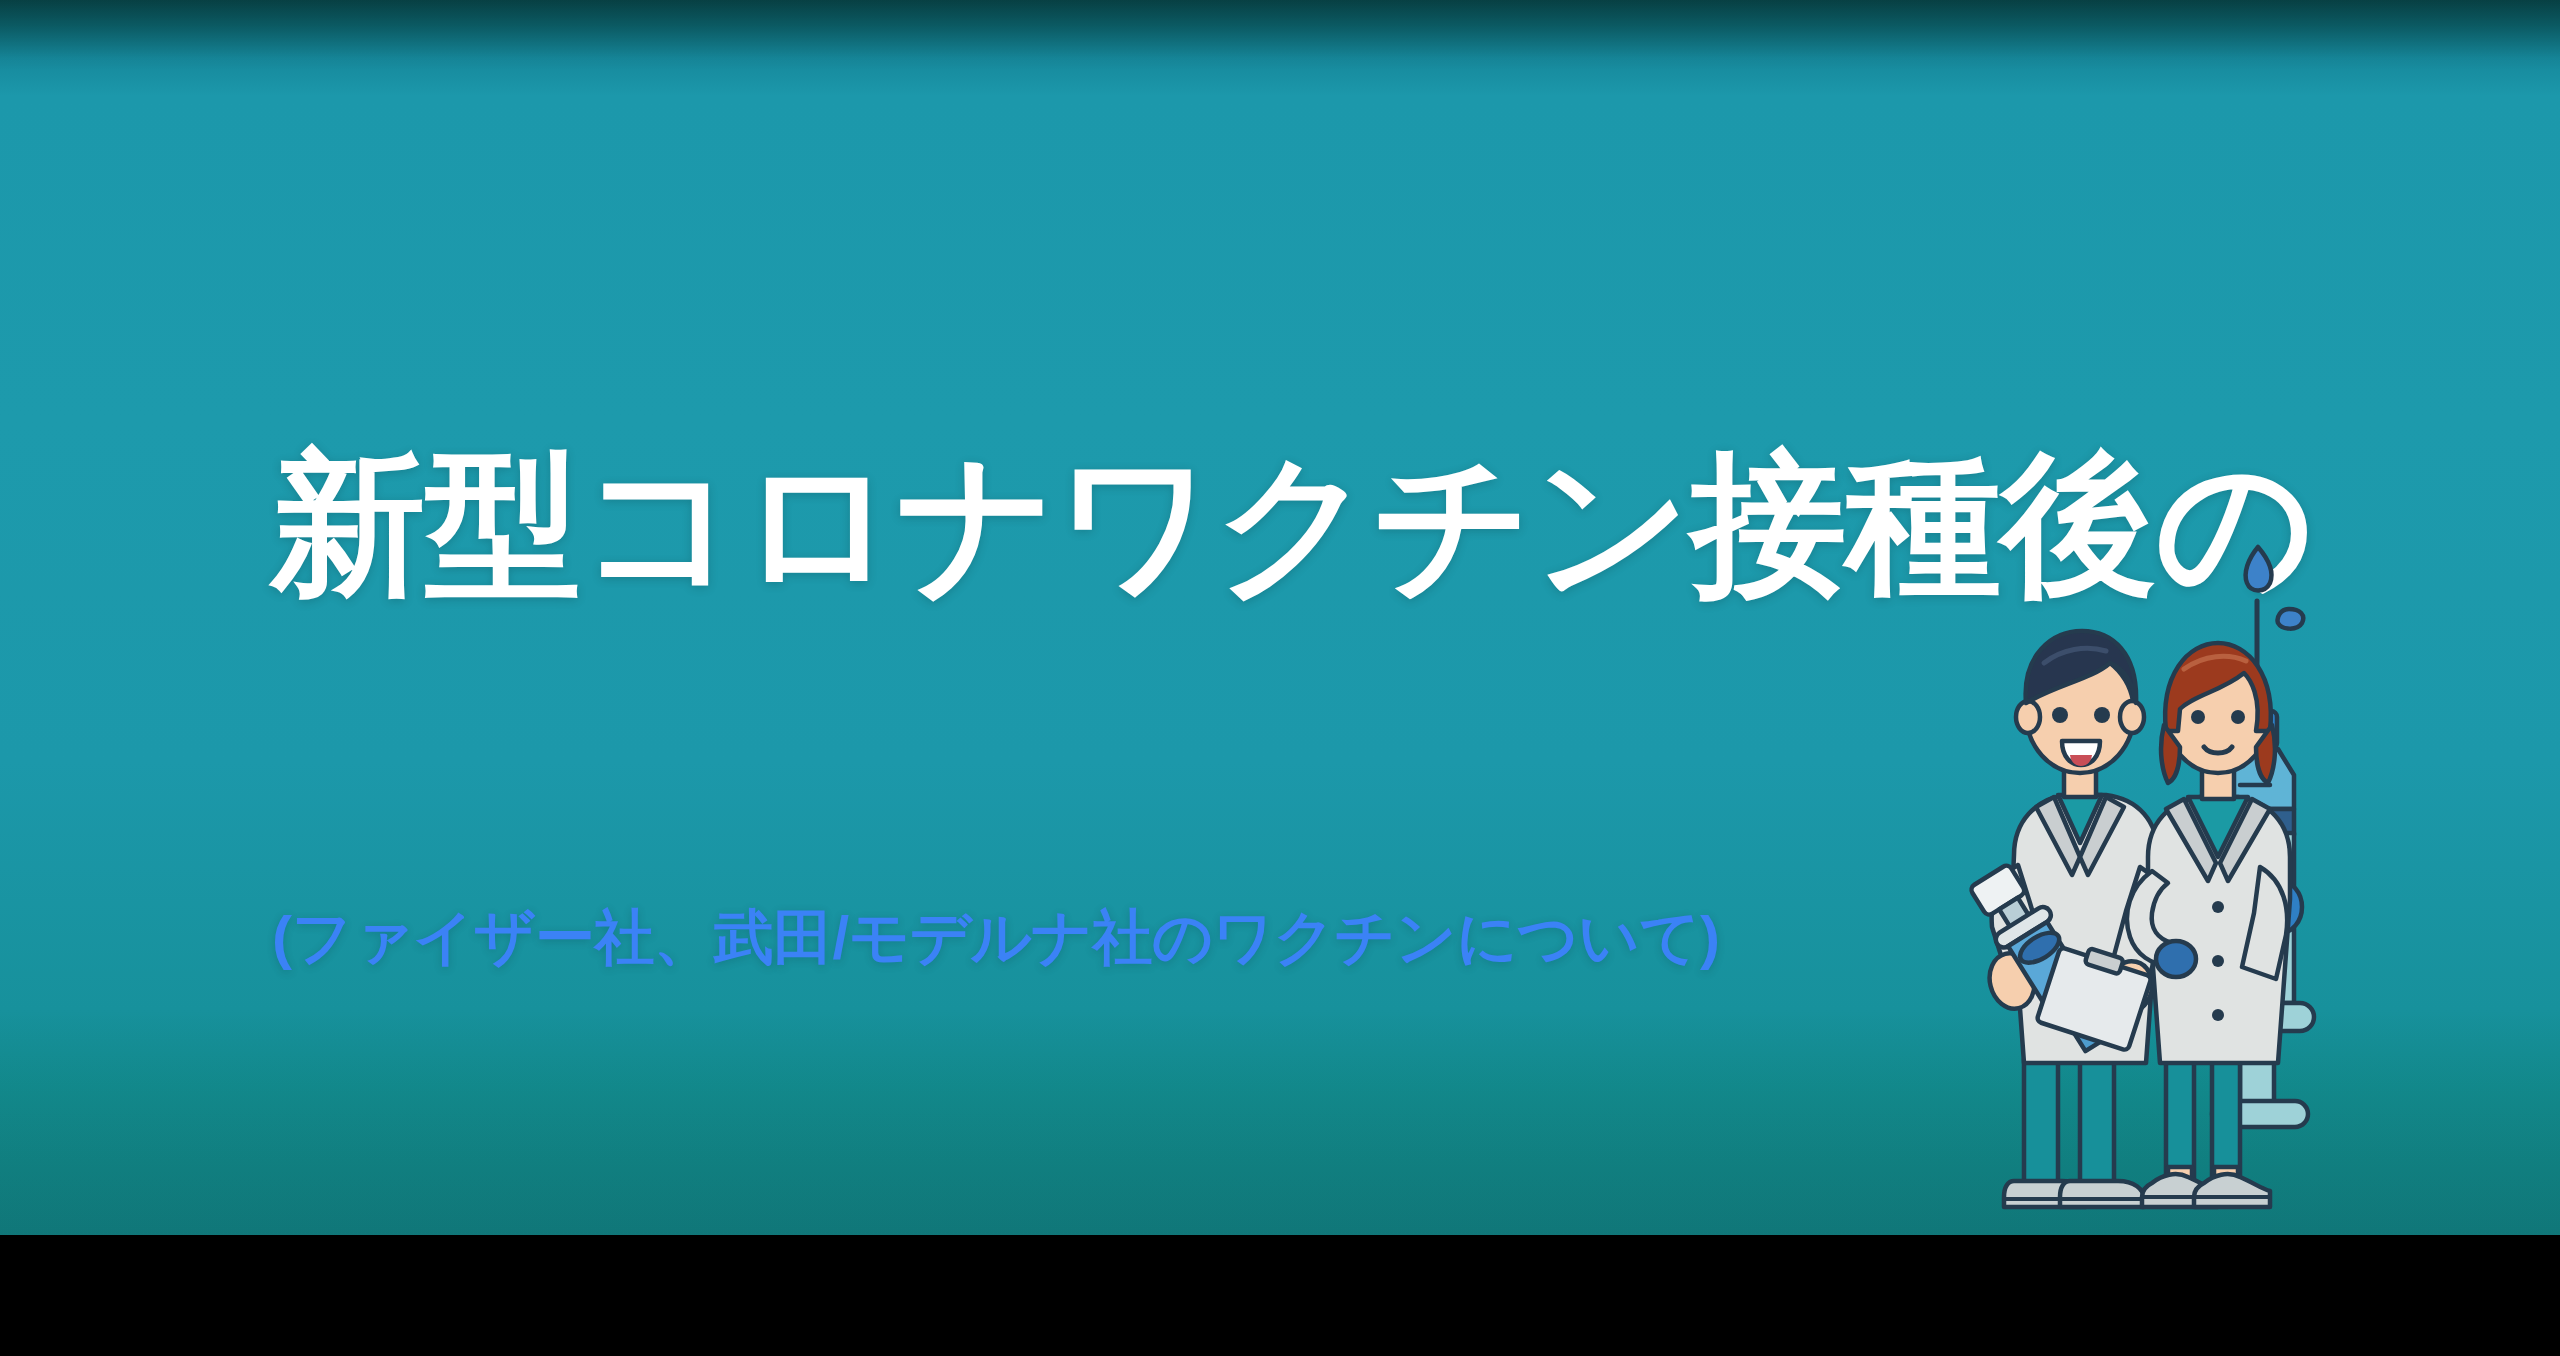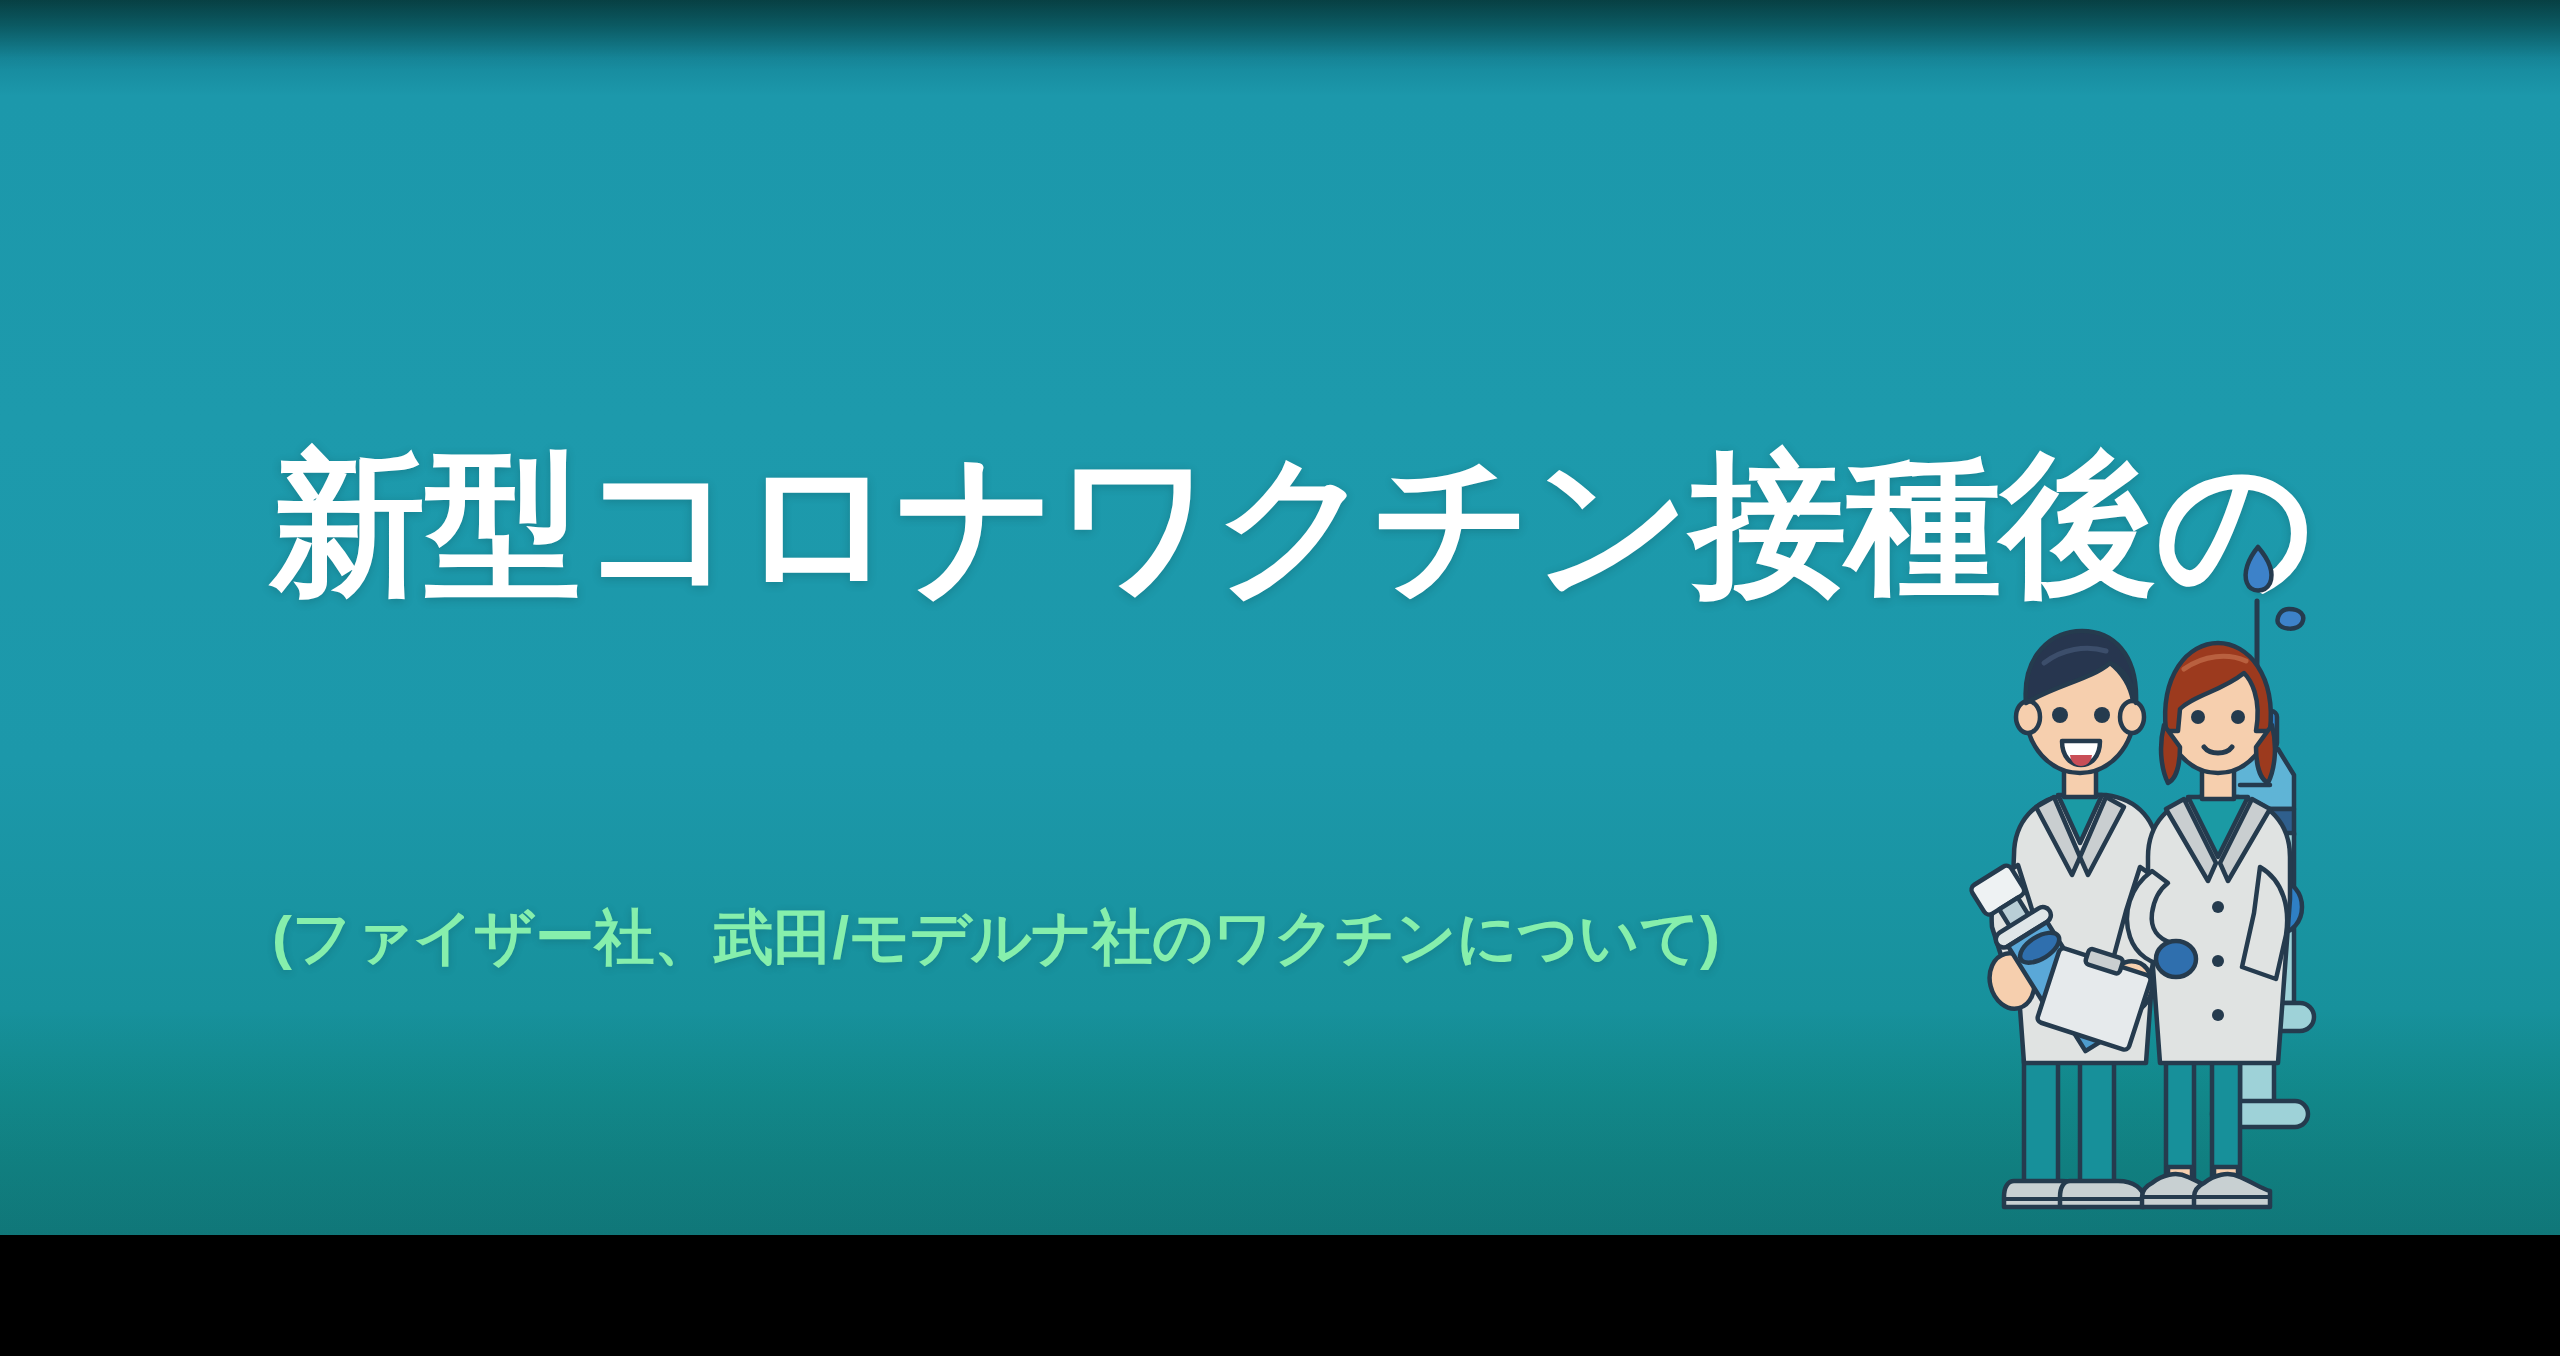--- a/index.html
+++ b/index.html
@@ -57,21 +57,21 @@
     line-height: 168px;
     font-weight: 700;
     letter-spacing: -1px;
     white-space: nowrap;
     text-shadow: 0 2px 10px rgba(0,40,45,0.22);
   }
   #subtitle {
     position: absolute;
     left: 272px;
     top: 902px;
-    color: #86efac;
+    color: #3b82f6;
     font-size: 60px;
     line-height: 72px;
     font-weight: 700;
     letter-spacing: -0.5px;
     white-space: nowrap;
     text-shadow: 0 2px 8px rgba(0,40,45,0.2);
   }
 
   
   #illustration {

